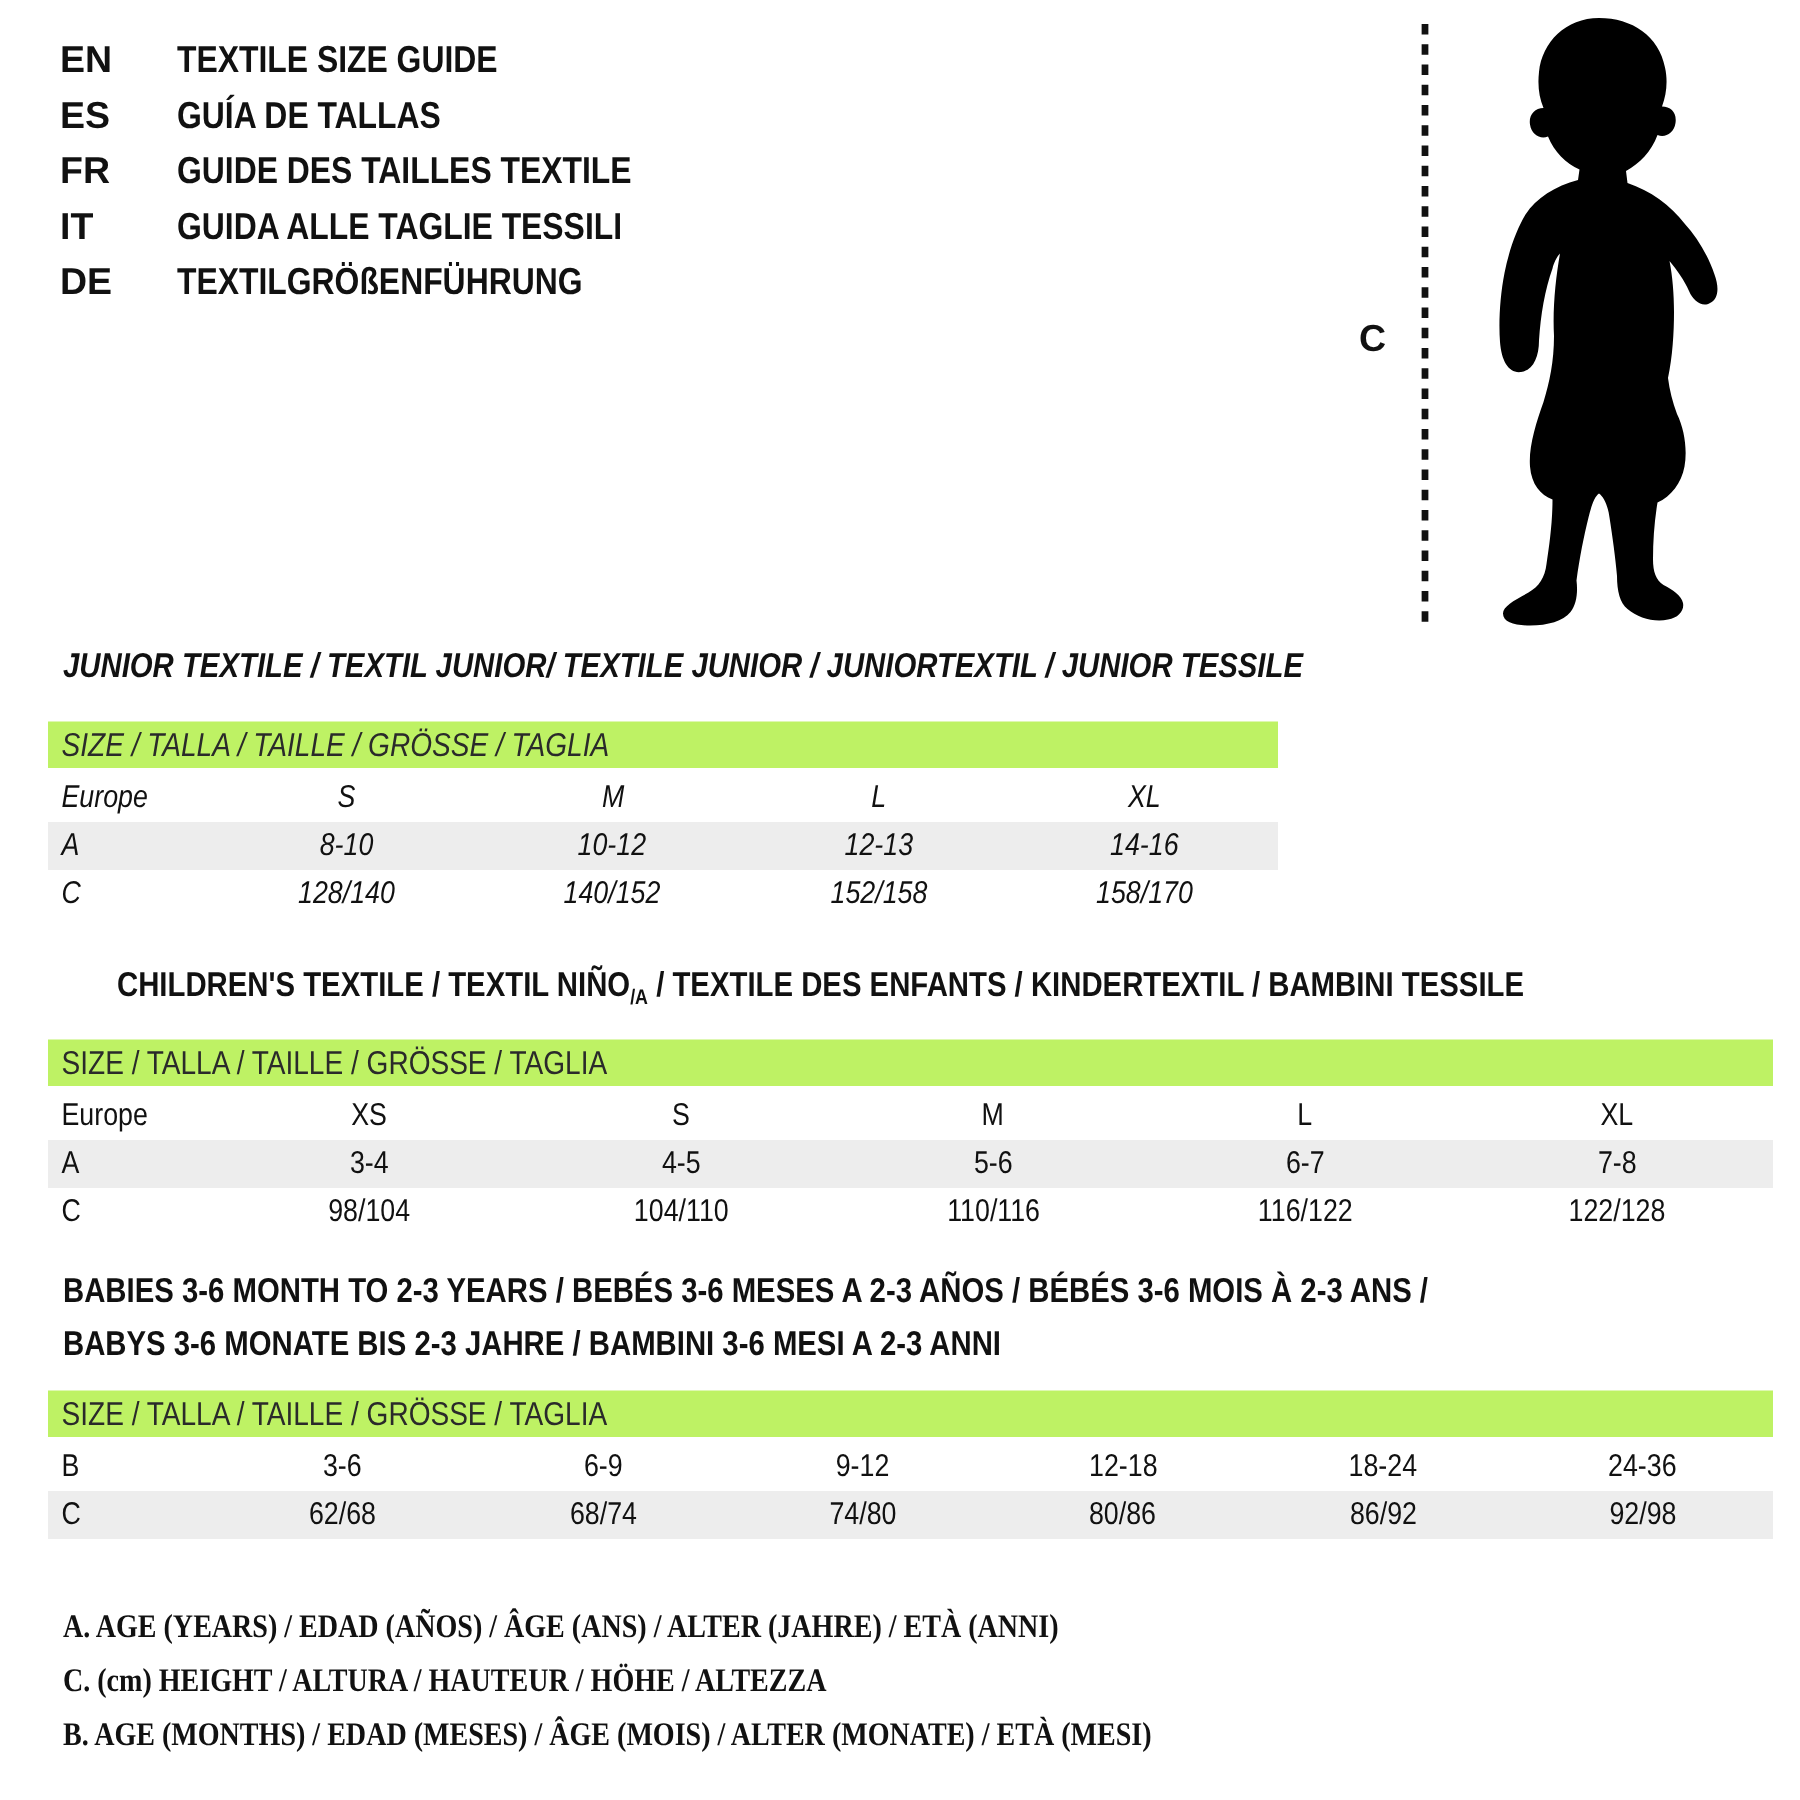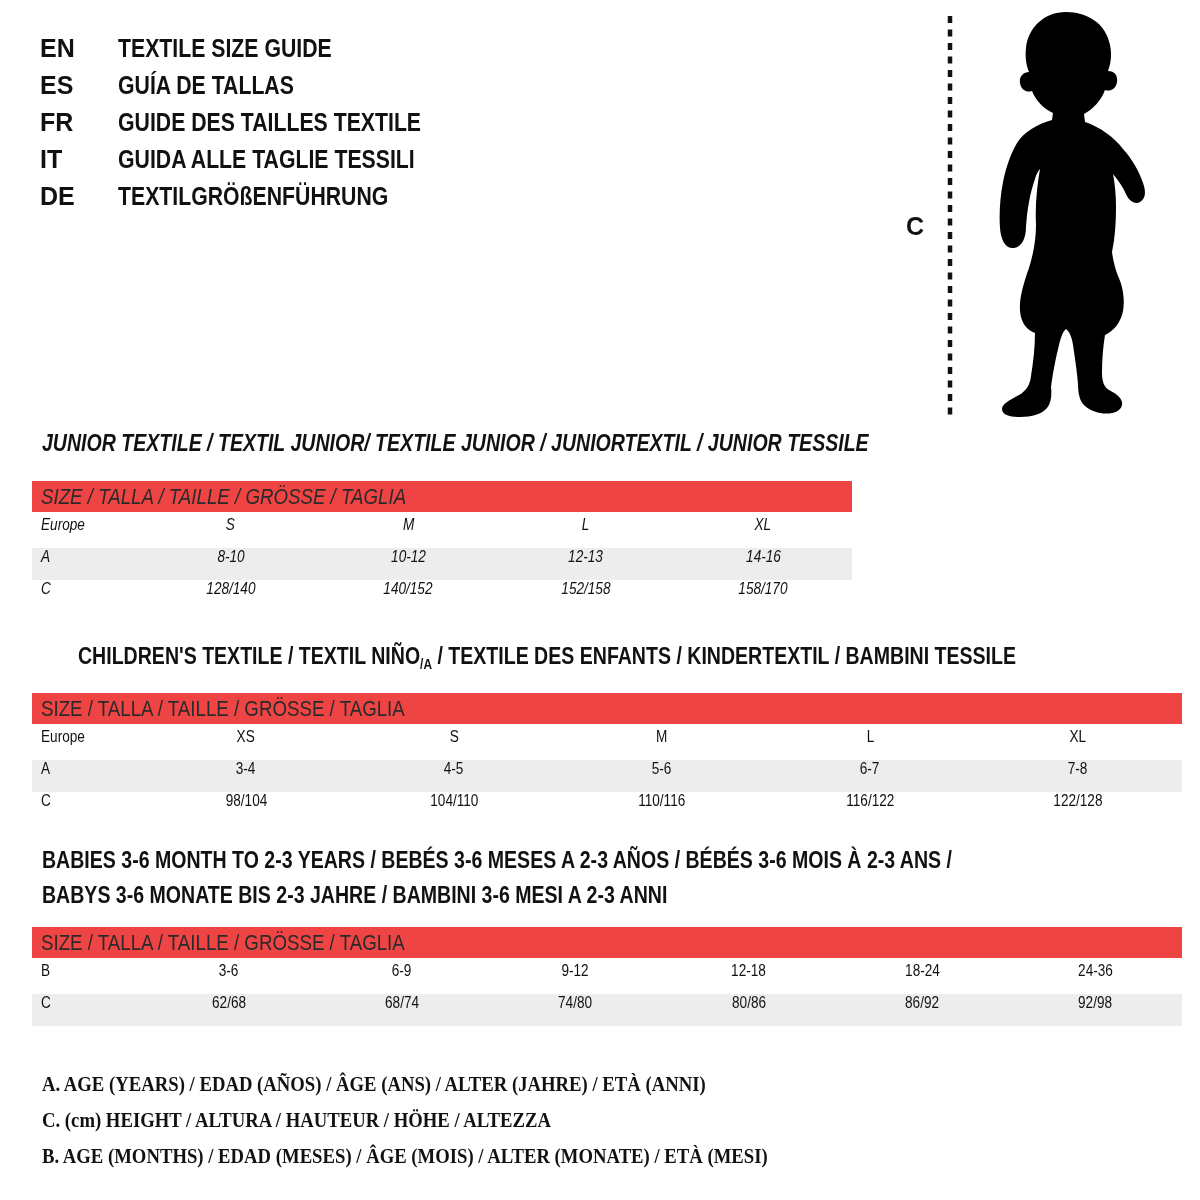--- a/index.html
+++ b/index.html
@@ -8,36 +8,36 @@
     position:relative;
     font-family:"Liberation Sans", sans-serif;
     color:#111;
     overflow:hidden;
   }
   .cx { display:inline-block; transform:scaleX(0.85); transform-origin:0 50%; white-space:nowrap; }
   .cxc { display:inline-block; transform:scaleX(0.85); transform-origin:50% 50%; white-space:nowrap; }
 
   
   .lang-block { position:absolute; left:40px; top:26px; }
-  .lang-row { display:flex; height:37px; align-items:flex-end; }
+  .lang-row { display:flex; height:37px; align-items:flex-start; }
   .lang-code { width:78px; font-weight:bold; font-size:25px; }
   .lang-title { font-weight:bold; font-size:25px; }
 
   
   .figure-area { position:absolute; left:898px; top:8px; width:294px; height:416px; }
   .figure-c-label { position:absolute; left:8px; top:204px; font-weight:bold; font-size:25px; }
 
   
   .section { position:absolute; left:32px; }
   .section-title { font-weight:bold; font-size:23px; line-height:28px; padding-left:10px; }
   .size-bar {
-    height:31px; line-height:31px; background:#ef4444;
+    height:31px; line-height:31px; background:#bef264;
     font-size:22px; color:#2a2a2a; padding-left:9px;
   }
-  .trow { display:flex; height:32px; font-size:16px; }
+  .trow { display:flex; height:32px; align-items:center; font-size:21px; }
   .trow.alt { background:#ededed; }
   .tcell { flex:1; text-align:center; }
   .tcell.label { flex:0 0 110px; text-align:left; padding-left:9px; }
 
   #junior-section  { top:429px; width:820px;font-style:italic; }
   #junior-section  .section-title { margin-bottom:24px; }
   #children-section{ top:642px; width:1150px; }
   #children-section .section-title { margin-bottom:20px;text-align:right; }
   #babies-section  { top:843px; width:1150px; }
   #babies-section  .section-title { line-height:35px; margin-bottom:14px; }

